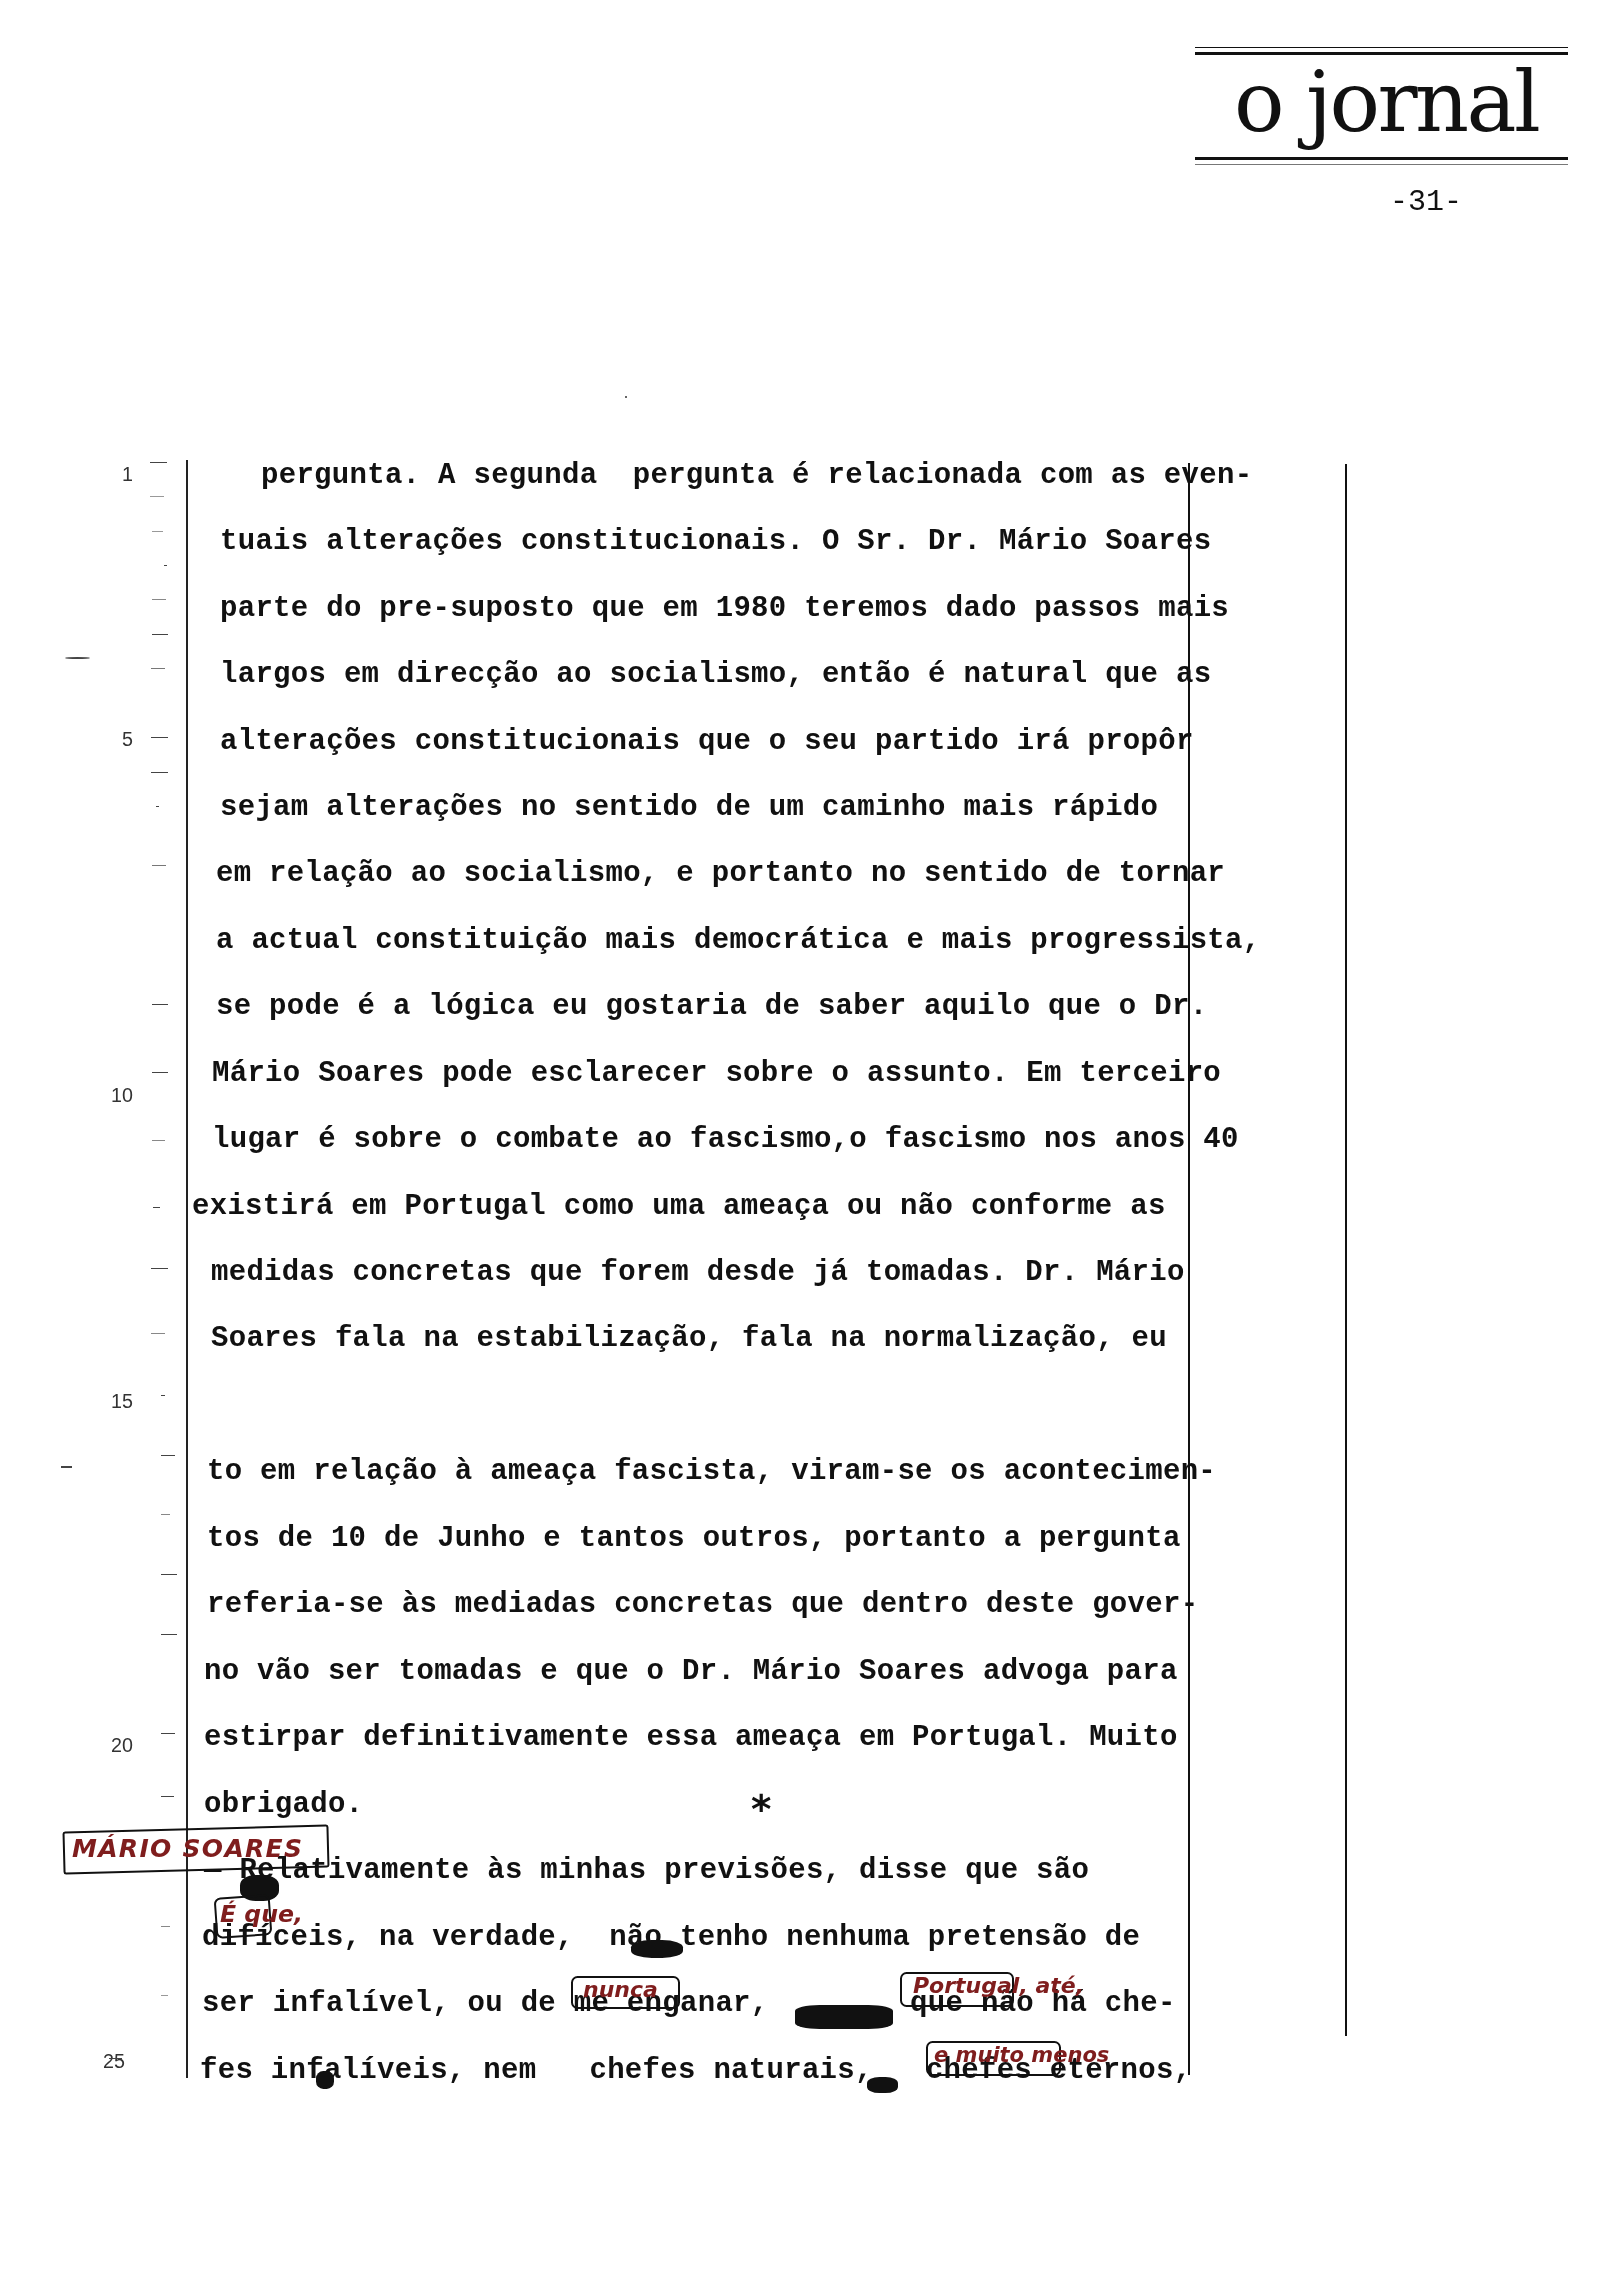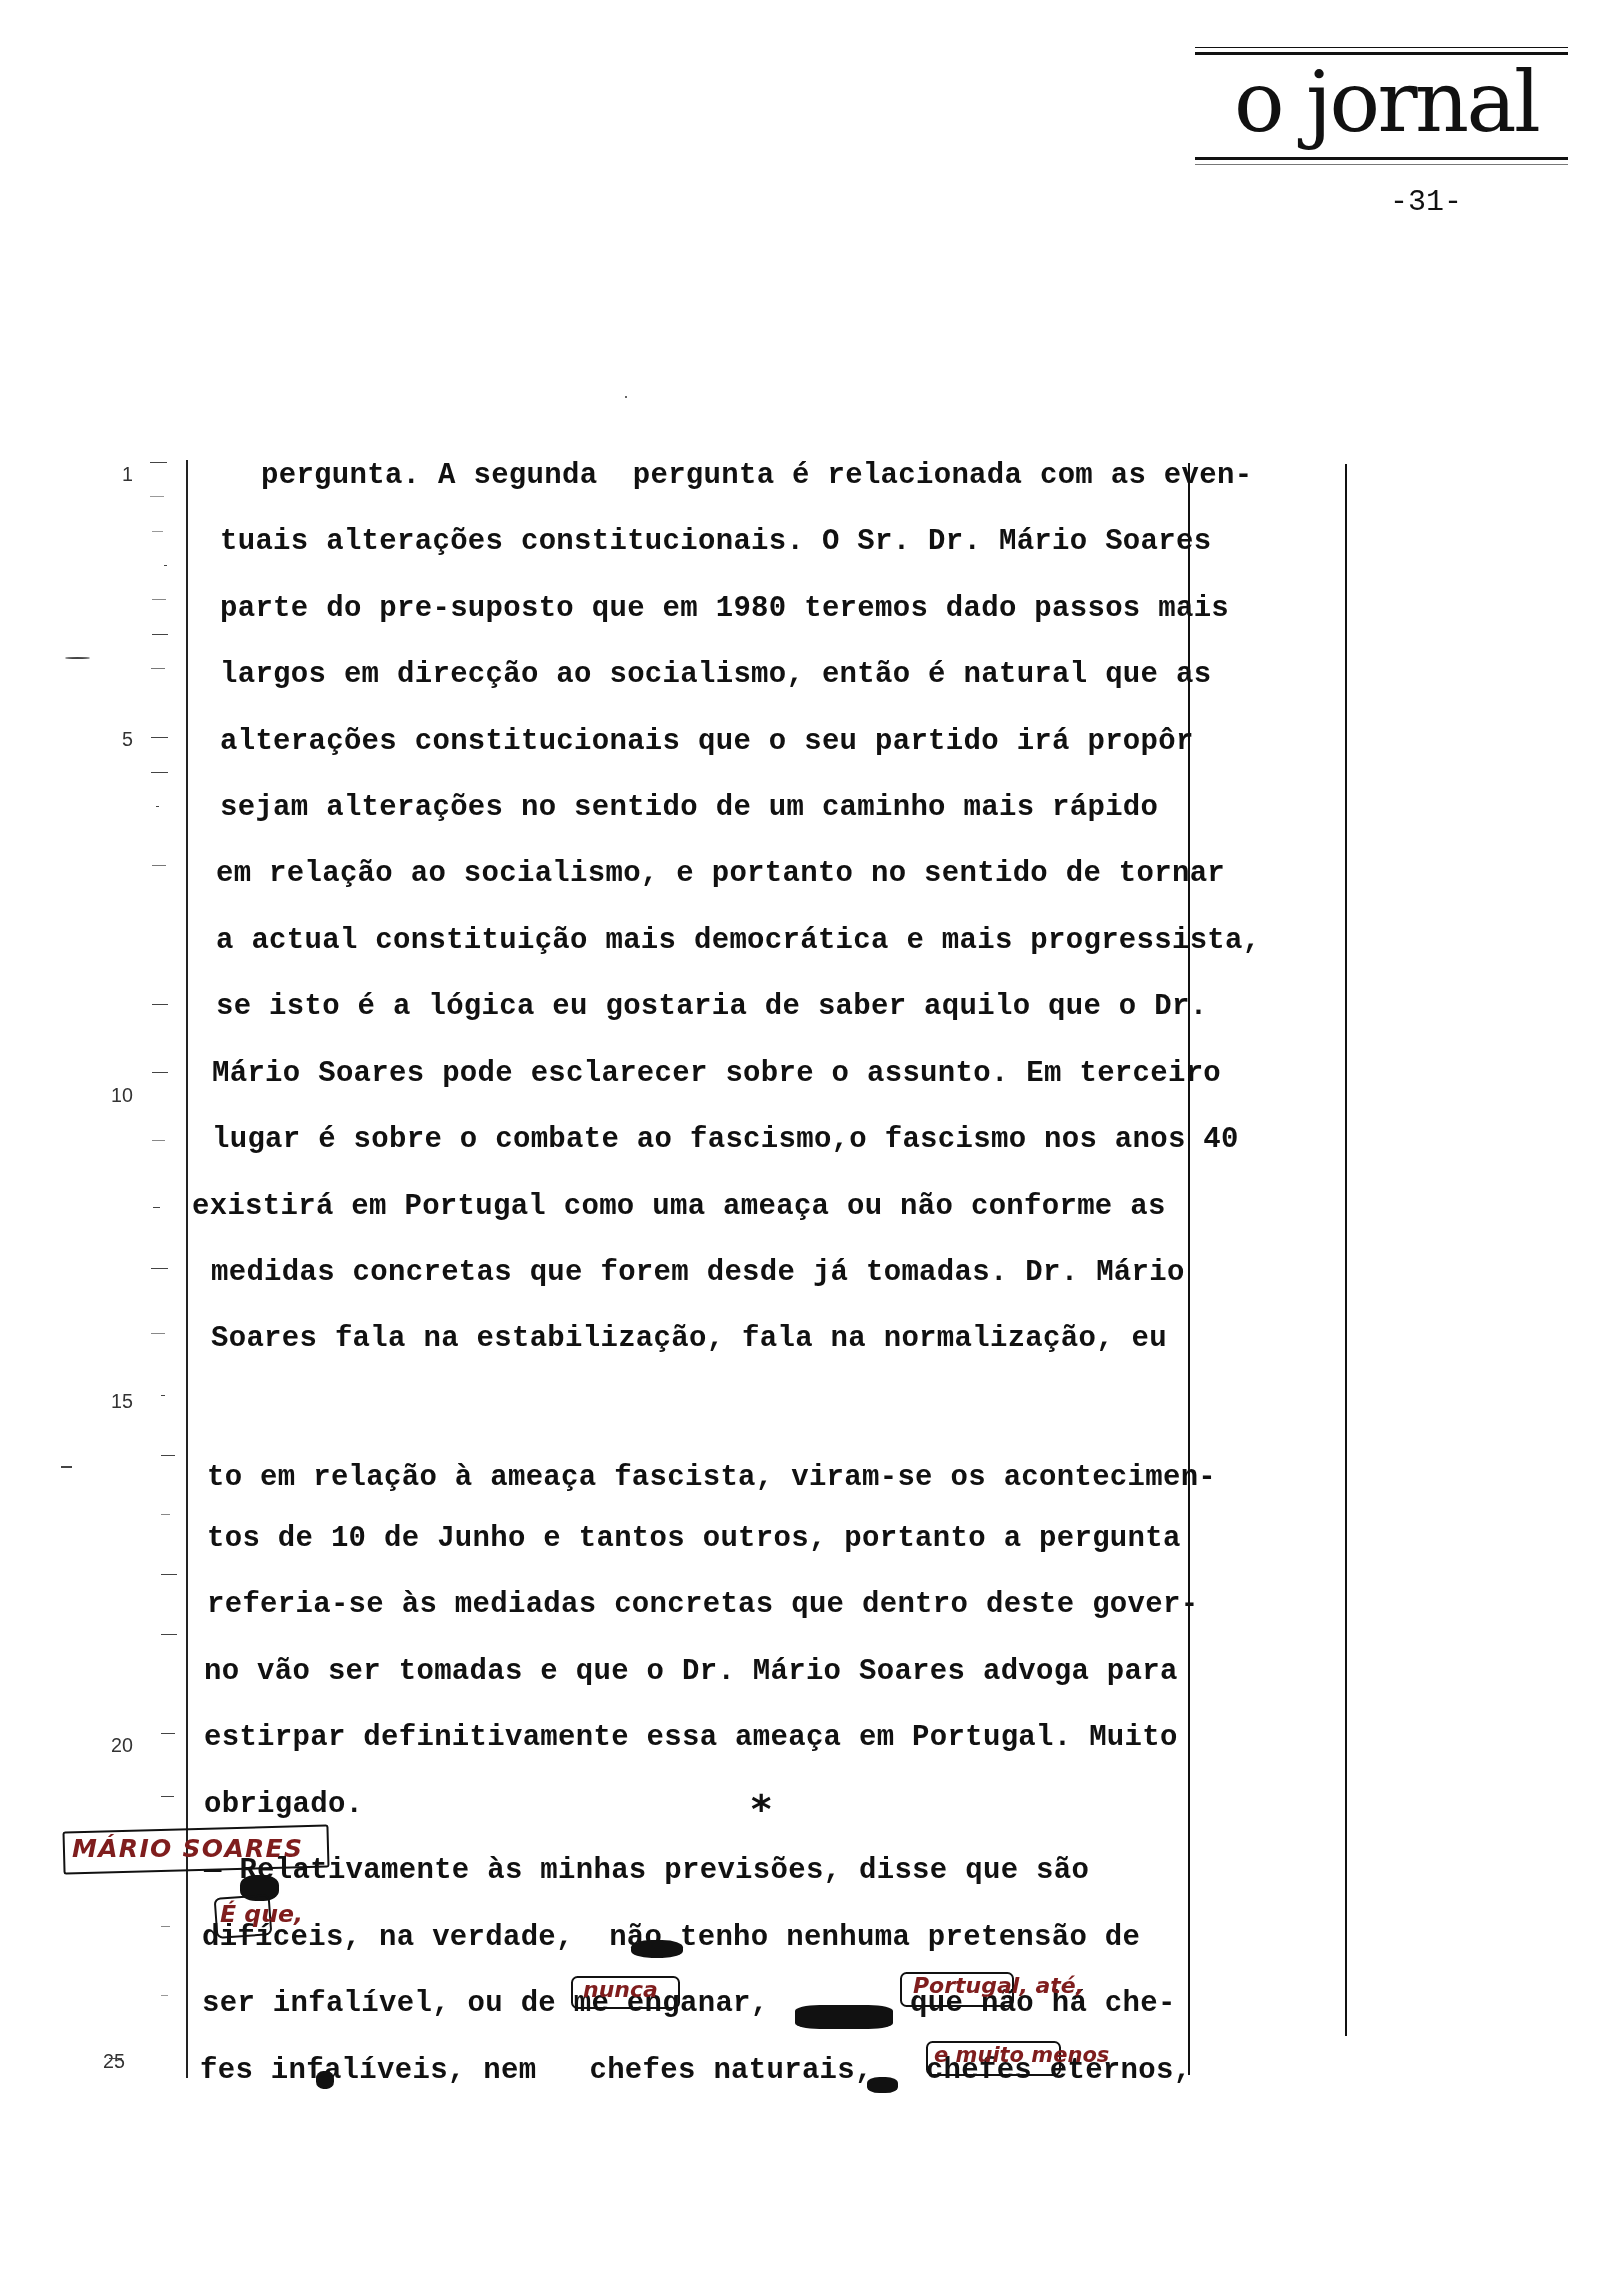--- a/index.html
+++ b/index.html
@@ -77,27 +77,27 @@
   <div class="vline" style="left:1336px; top:464px; height:1572px;"></div>
 
   <div class="tline" style="left:211px; top:459px;margin-left:41px;">pergunta. A segunda  pergunta é relacionada com as even-</div>
   <div class="tline" style="left:211px; top:525px;">tuais alterações constitucionais. O Sr. Dr. Mário Soares</div>
   <div class="tline" style="left:211px; top:592px;">parte do pre-suposto que em 1980 teremos dado passos mais</div>
   <div class="tline" style="left:211px; top:658px;">largos em direcção ao socialismo, então é natural que as</div>
   <div class="tline" style="left:211px; top:725px;">alterações constitucionais que o seu partido irá propôr</div>
   <div class="tline" style="left:211px; top:791px;">sejam alterações no sentido de um caminho mais rápido</div>
   <div class="tline" style="left:207px; top:857px;">em relação ao socialismo, e portanto no sentido de tornar</div>
   <div class="tline" style="left:207px; top:924px;">a actual constituição mais democrática e mais progressista,</div>
-  <div class="tline" style="left:207px; top:990px;">se isto é a lógica eu gostaria de saber aquilo que o Dr.</div>
+  <div class="tline" style="left:207px; top:990px;">se pode é a lógica eu gostaria de saber aquilo que o Dr.</div>
   <div class="tline" style="left:203px; top:1057px;">Mário Soares pode esclarecer sobre o assunto. Em terceiro</div>
   <div class="tline" style="left:203px; top:1123px;">lugar é sobre o combate ao fascismo,o fascismo nos anos 40</div>
   <div class="tline" style="left:183px; top:1190px;">existirá em Portugal como uma ameaça ou não conforme as</div>
   <div class="tline" style="left:202px; top:1256px;">medidas concretas que forem desde já tomadas. Dr. Mário</div>
   <div class="tline" style="left:202px; top:1322px;">Soares fala na estabilização, fala na normalização, eu</div>
-  <div class="tline" style="left:198px; top:1455px;margin-top:6px;">to em relação à ameaça fascista, viram-se os acontecimen-</div>
+  <div class="tline" style="left:198px; top:1455px;">to em relação à ameaça fascista, viram-se os acontecimen-</div>
   <div class="tline" style="left:198px; top:1522px;">tos de 10 de Junho e tantos outros, portanto a pergunta</div>
   <div class="tline" style="left:198px; top:1588px;">referia-se às mediadas concretas que dentro deste gover-</div>
   <div class="tline" style="left:195px; top:1655px;">no vão ser tomadas e que o Dr. Mário Soares advoga para</div>
   <div class="tline" style="left:195px; top:1721px;">estirpar definitivamente essa ameaça em Portugal. Muito</div>
   <div class="tline" style="left:195px; top:1788px;">obrigado.</div>
   <div class="tline" style="left:195px; top:1854px;">— Relativamente às minhas previsões, disse que são</div>
   <div class="tline" style="left:193px; top:1921px;">difíceis, na verdade,  não tenho nenhuma pretensão de</div>
   <div class="tline" style="left:193px; top:1987px;">ser infalível, ou de me enganar,        que não há che-</div>
   <div class="tline" style="left:191px; top:2054px;">fes infalíveis, nem   chefes naturais,   chefes eternos,</div>
 

